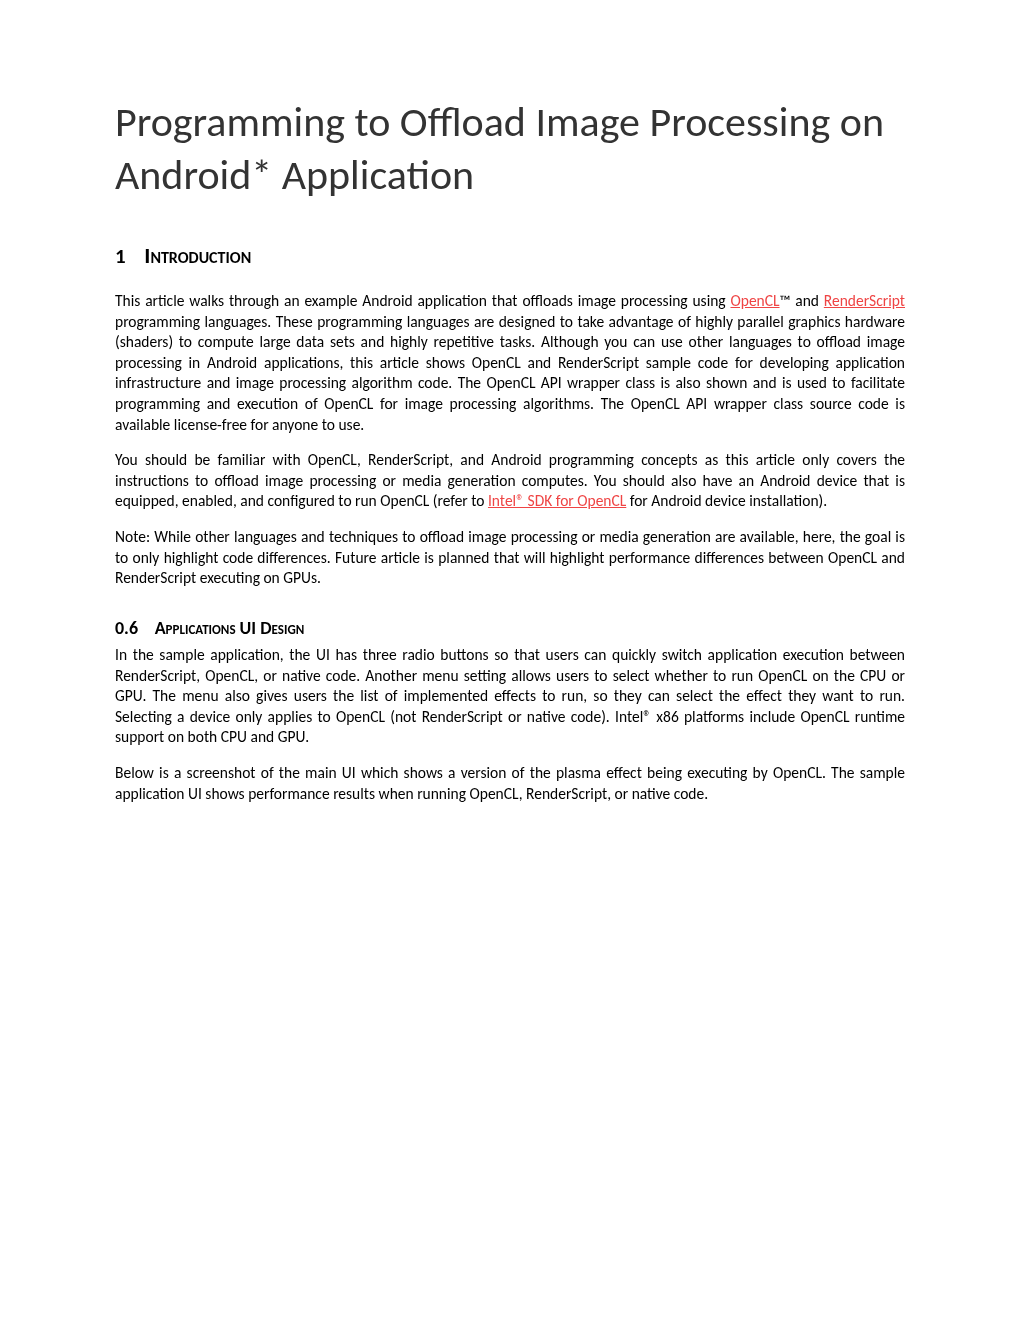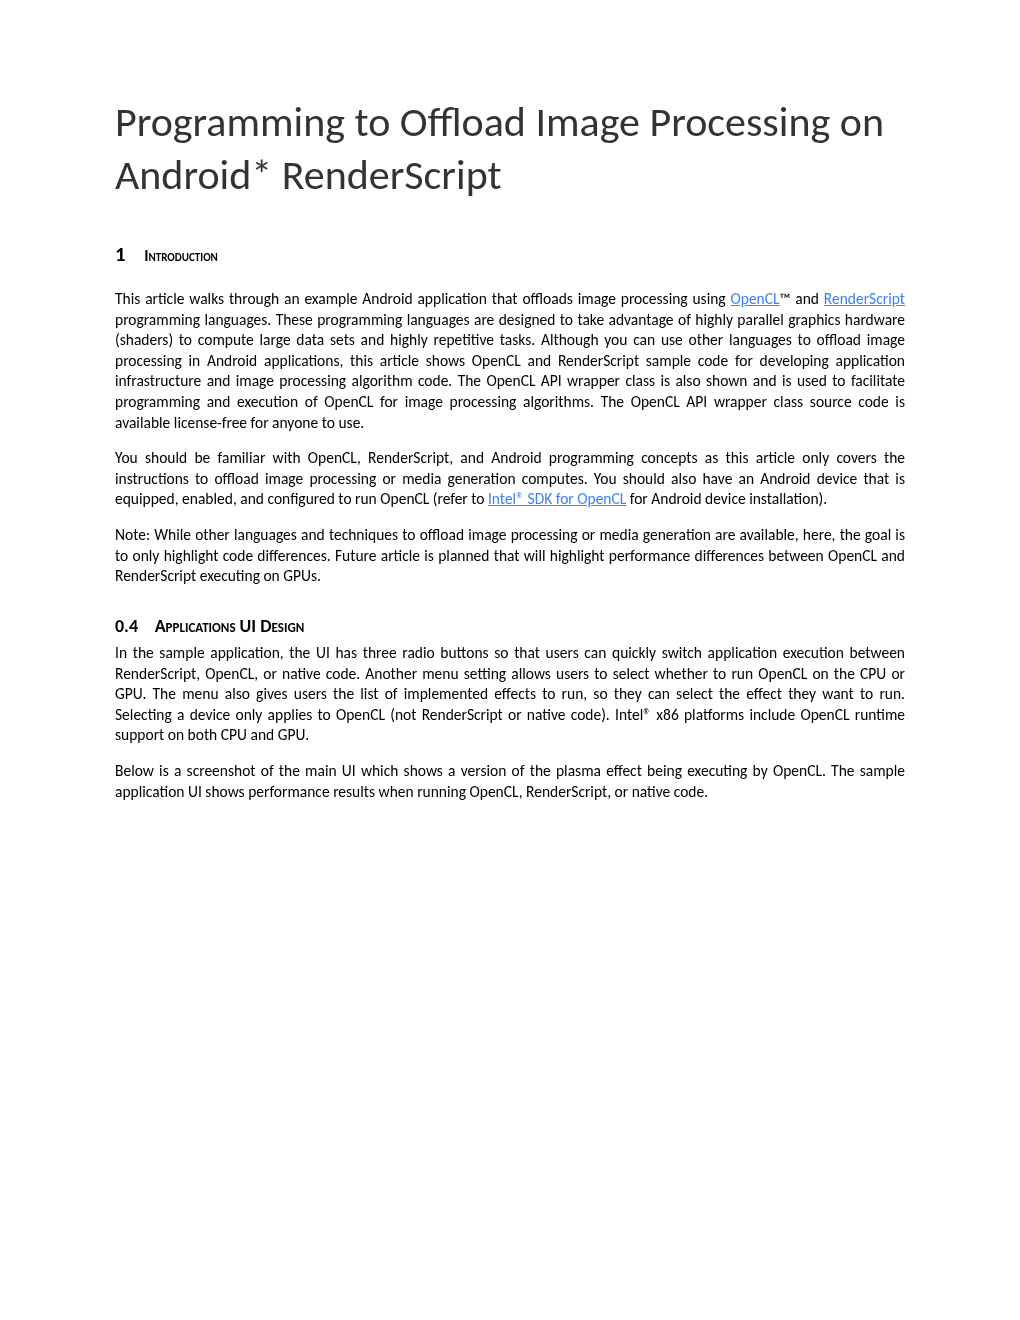--- a/index.html
+++ b/index.html
@@ -25,21 +25,21 @@
     }
     .section-number {
       font-family: Calibri, sans-serif;
       font-size: 21px;
       font-weight: bold;
       color: #000000;
       display: inline;
     }
     .section-heading {
       font-family: Calibri, sans-serif;
-      font-size: 16px;
+      font-size: 23px;
       font-weight: bold;
       font-variant: small-caps;
       color: #000000;
       display: inline;
       margin-left: 15px;
       text-align: right;
     }
     .heading-row {
       margin-bottom: 22px;
     }
@@ -65,43 +65,43 @@
     }
     p.body {
       font-family: Calibri, sans-serif;
       font-size: 15.5px;
       line-height: 1.33;
       text-align: justify;
       color: #000000;
       margin-bottom: 15px;
     }
     a.link {
-      color: #3b82f6;
+      color: #ef4444;
     }
   </style>
 </head>
 <body>
 
-<div class="title">Programming to Offload Image Processing on Android* RenderScript</div>
+<div class="title">Programming to Offload Image Processing on Android* Application</div>
 
 <div class="heading-row">
   <span class="section-number">1</span>
   <span class="section-heading">Introduction</span>
 </div>
 
 <p class="body">
   <span>This article walks through an example Android application that offloads image processing using </span><a class="link" href="#">OpenCL</a><span>™ and </span><a class="link" href="#">RenderScript</a><span> programming languages. These programming languages are designed to take advantage of highly parallel graphics hardware (shaders) to compute large data sets and highly repetitive tasks. Although you can use other languages to offload image processing in Android applications, this article shows OpenCL and RenderScript sample code for developing application infrastructure and image processing algorithm code. The OpenCL API wrapper class is also shown and is used to facilitate programming and execution of OpenCL for image processing algorithms. The OpenCL API wrapper class source code is available license-free for anyone to use.</span>
 </p>
 
 <p class="body">
   <span>You should be familiar with OpenCL, RenderScript, and Android programming concepts as this article only covers the instructions to offload image processing or media generation computes. You should also have an Android device that is equipped, enabled, and configured to run OpenCL (refer to </span><a class="link" href="#">Intel® SDK for OpenCL</a><span> for Android device installation).</span>
 </p>
 
 <p class="body">Note: While other languages and techniques to offload image processing or media generation are available, here, the goal is to only highlight code differences. Future article is planned that will highlight performance differences between OpenCL and RenderScript executing on GPUs.</p>
 
 <div class="subheading-row">
-  <span class="sub-number">0.4</span>
+  <span class="sub-number">0.6</span>
   <span class="sub-heading">Applications UI Design</span>
 </div>
 
 <p class="body">In the sample application, the UI has three radio buttons so that users can quickly switch application execution between RenderScript, OpenCL, or native code. Another menu setting allows users to select whether to run OpenCL on the CPU or GPU. The menu also gives users the list of implemented effects to run, so they can select the effect they want to run. Selecting a device only applies to OpenCL (not RenderScript or native code). Intel® x86 platforms include OpenCL runtime support on both CPU and GPU.</p>
 
 <p class="body">Below is a screenshot of the main UI which shows a version of the plasma effect being executing by OpenCL. The sample application UI shows performance results when running OpenCL, RenderScript, or native code.</p>
 
 </body></html>

